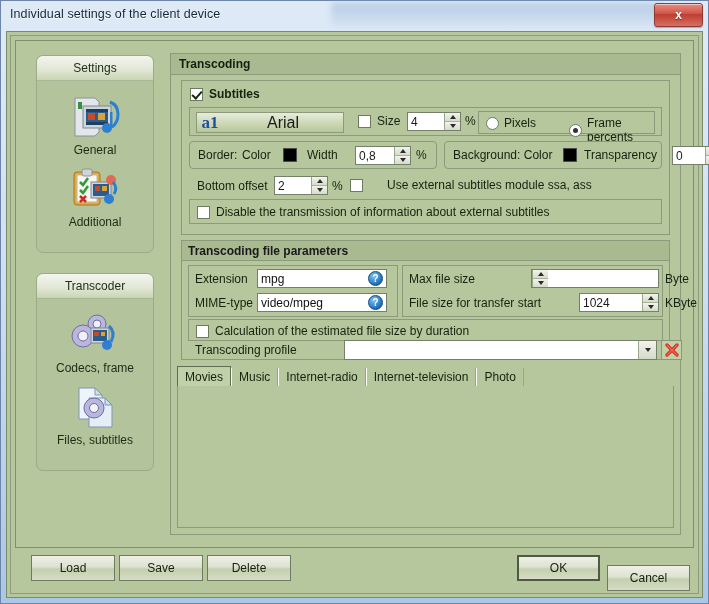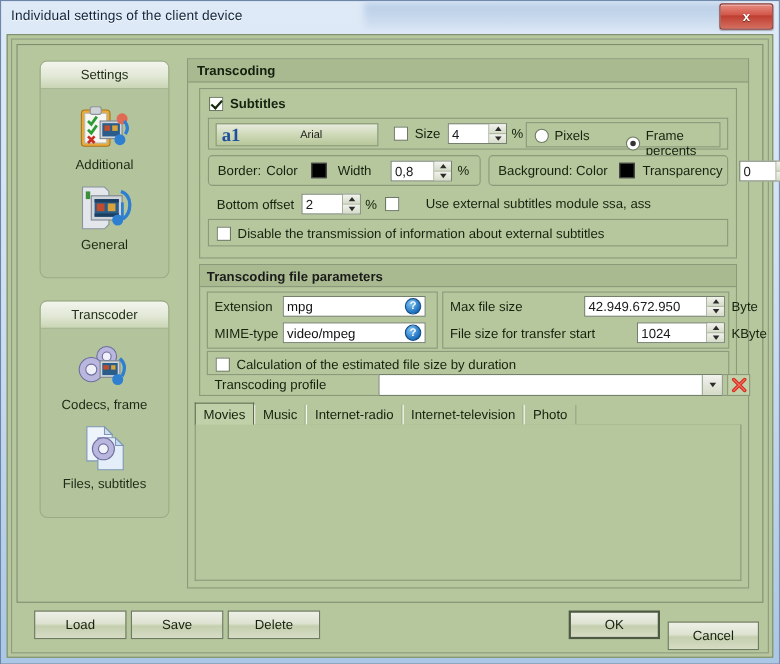--- a/index.html
+++ b/index.html
@@ -189,21 +189,21 @@
   .font-btn {
     position: absolute; height: 21px;
     background: linear-gradient(180deg,#e7ebdd 0%, #ccd7b4 55%, #b7c79a 100%);
     border: 1px solid #8c9a7b; box-sizing: border-box;
     display: flex; align-items: center; cursor: pointer;
   }
   .font-icon {
     width: 26px; text-align: center; font-weight: bold; font-size: 17px;
     color: #1f4f9e; font-family: "Liberation Serif", serif;
   }
-  .font-name { flex: 1; text-align: center; font-size: 10px; }
+  .font-name { flex: 1; text-align: center; font-size: 16px; }
 
   .help-icon {
     width: 15px; height: 15px; border-radius: 50%;
     background: radial-gradient(circle at 35% 30%, #7fc4f2, #1668b8 75%);
     border: 1px solid #0d4a87;
     color: #fff; font-size: 10px; font-weight: bold;
     display: flex; align-items: center; justify-content: center;
     box-sizing: border-box; cursor: pointer; flex: 0 0 auto;
   }
 
@@ -272,61 +272,61 @@
 
   <div class="client">
     <div class="client-inner">
       <div class="pane">
 
         <div class="sidebar">
 
           <div class="group-box grp-settings">
             <div class="group-header">Settings</div>
             <div class="group-body">
-              <div class="nav-item">
-                <div class="ic">
-                  <svg width="52" height="46" viewBox="0 0 52 46">
-                    <rect x="5" y="6" width="26" height="33" rx="3" fill="#e8a93c" stroke="#a8761d"></rect>
-                    <rect x="8" y="9" width="20" height="27" fill="#f6f7f2" stroke="#b9bcb0"></rect>
-                    <rect x="13" y="3" width="10" height="7" rx="2" fill="#cfd4d8" stroke="#8c9298"></rect>
-                    <path d="M11 16 l3 3 l5 -7" stroke="#2e9b36" stroke-width="2.5" fill="none"></path>
-                    <path d="M11 24 l3 3 l5 -7" stroke="#2e9b36" stroke-width="2.5" fill="none"></path>
-                    <path d="M11 30 l6 6 M17 30 l-6 6" stroke="#cc2d23" stroke-width="2.5"></path>
-                    <rect x="22" y="16" width="20" height="16" fill="#cfd5db" stroke="#7f8790"></rect>
-                    <rect x="24" y="18" width="16" height="12" fill="#2b5d8a"></rect>
-                    <rect x="26" y="20" width="5" height="5" fill="#c24b2c"></rect>
-                    <rect x="33" y="20" width="5" height="5" fill="#d8a33a"></rect>
-                    <circle cx="42" cy="14" r="5" fill="#e06a54"></circle>
-                    <path d="M44 16 q5 6 1 12" fill="none" stroke="#2f7fd0" stroke-width="3"></path>
-                    <circle cx="40" cy="33" r="5" fill="#2f7fd0"></circle>
-                  </svg>
-                </div>
-                <div class="nav-label">Additional</div>
-              </div>
-
               <div class="nav-item">
                 <div class="ic">
                   <svg width="52" height="46" viewBox="0 0 52 46">
                     <g>
                       <path d="M6 4 h20 l4 4 v30 l-4 4 H6 z" fill="#dfe3e8" stroke="#7c8governed" stroke-width="1"></path>
                       <path d="M6 4 h20 l4 4 v30 l-4 4 H6 z" fill="#e3e7ec" stroke="#8a929b"></path>
                       <rect x="9" y="8" width="4" height="7" fill="#3b8f3b"></rect>
                       <rect x="14" y="12" width="28" height="22" fill="#cfd5db" stroke="#7f8790"></rect>
                       <rect x="17" y="15" width="22" height="16" fill="#2b5d8a"></rect>
                       <rect x="17" y="15" width="22" height="3" fill="#1b3f60"></rect>
                       <rect x="17" y="28" width="22" height="3" fill="#1b3f60"></rect>
                       <rect x="19" y="19" width="7" height="7" fill="#c24b2c"></rect>
                       <rect x="29" y="19" width="7" height="7" fill="#d8a33a"></rect>
                       <path d="M41 8 q8 3 8 12 q0 9 -6 13" fill="none" stroke="#2f7fd0" stroke-width="3"></path>
                       <circle cx="38" cy="34" r="5" fill="#2f7fd0"></circle>
                       <rect x="41" y="18" width="2.5" height="16" fill="#2f7fd0"></rect>
                     </g>
                   </svg>
                 </div>
                 <div class="nav-label">General</div>
+              </div>
+
+              <div class="nav-item">
+                <div class="ic">
+                  <svg width="52" height="46" viewBox="0 0 52 46">
+                    <rect x="5" y="6" width="26" height="33" rx="3" fill="#e8a93c" stroke="#a8761d"></rect>
+                    <rect x="8" y="9" width="20" height="27" fill="#f6f7f2" stroke="#b9bcb0"></rect>
+                    <rect x="13" y="3" width="10" height="7" rx="2" fill="#cfd4d8" stroke="#8c9298"></rect>
+                    <path d="M11 16 l3 3 l5 -7" stroke="#2e9b36" stroke-width="2.5" fill="none"></path>
+                    <path d="M11 24 l3 3 l5 -7" stroke="#2e9b36" stroke-width="2.5" fill="none"></path>
+                    <path d="M11 30 l6 6 M17 30 l-6 6" stroke="#cc2d23" stroke-width="2.5"></path>
+                    <rect x="22" y="16" width="20" height="16" fill="#cfd5db" stroke="#7f8790"></rect>
+                    <rect x="24" y="18" width="16" height="12" fill="#2b5d8a"></rect>
+                    <rect x="26" y="20" width="5" height="5" fill="#c24b2c"></rect>
+                    <rect x="33" y="20" width="5" height="5" fill="#d8a33a"></rect>
+                    <circle cx="42" cy="14" r="5" fill="#e06a54"></circle>
+                    <path d="M44 16 q5 6 1 12" fill="none" stroke="#2f7fd0" stroke-width="3"></path>
+                    <circle cx="40" cy="33" r="5" fill="#2f7fd0"></circle>
+                  </svg>
+                </div>
+                <div class="nav-label">Additional</div>
               </div>
             </div>
           </div>
 
           <div class="group-box grp-transcoder">
             <div class="group-header">Transcoder</div>
             <div class="group-body">
               <div class="nav-item">
                 <div class="ic">
                   <svg width="52" height="46" viewBox="0 0 52 46">
@@ -483,21 +483,20 @@
                 <span class="lbl" style="position:absolute; left:6px; top:30px;">MIME-type</span>
                 <div class="textbox" style="position:absolute; left:68px; top:27px; width:130px;">
                   <span style="flex:1">video/mpeg</span>
                   <span class="help-icon">?</span>
                 </div>
               </div>
 
               <div class="sub-box" style="left:220px; top:24px; right:6px; height:52px;">
                 <span class="lbl" style="position:absolute; left:6px; top:6px;">Max file size</span>
                 <div class="spin-wrap" style="position:absolute; left:128px; top:3px; width:128px;">
-                  <span class="spin-val">42.949.672.950</span>
                   <span class="spin-btns">
                     <span class="spin-btn">
                         <i class="arr-up"></i>
                       </span>
                     <span class="spin-btn">
                         <i class="arr-dn"></i>
                       </span>
                   </span>
                 </div>
                 <span class="lbl" style="position:absolute; left:262px; top:6px;">Byte</span>

